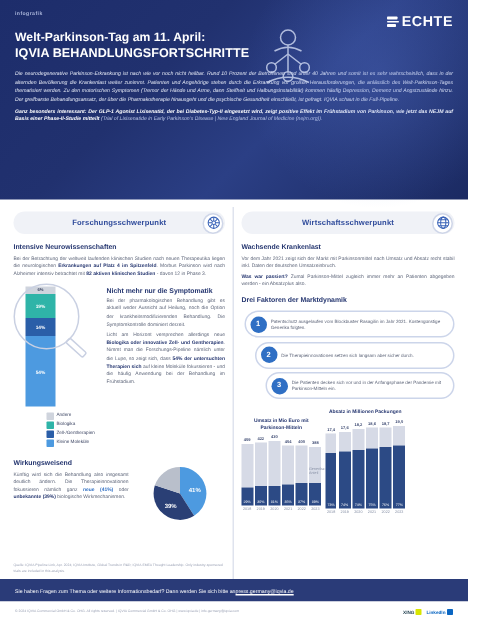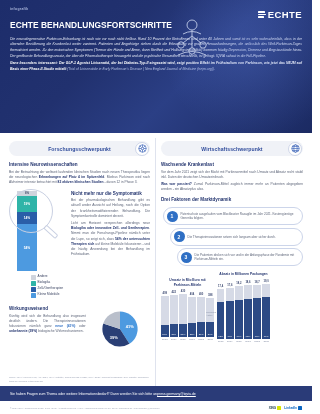--- a/index.html
+++ b/index.html
@@ -217,21 +217,22 @@
         <path d="M17 18 L8 25"></path>
         <path d="M17 18 L26 25"></path>
         <circle cx="6" cy="27" r="3.2"></circle>
         <circle cx="28" cy="27" r="3.2"></circle>
         <circle cx="17" cy="33" r="3.2"></circle>
         <path d="M3 37 Q17 30 31 37"></path>
       </svg>
     </div>
 
     <div class="title">
-      <div class="l2">ECHTE BEHANDLUNGSFORTSCHRITTE</div>
+      <div>Welt-Parkinson-Tag am 11. April:</div>
+      <div class="l2">IQVIA BEHANDLUNGSFORTSCHRITTE</div>
     </div>
 
     <div class="intro">
       <p>Die neurodegenerative Parkinson-Erkrankung ist nach wie vor noch nicht heilbar. Rund 10 Prozent der Betroffenen sind unter 40 Jahren und somit ist es sehr wahrscheinlich, dass in der alternden Bevölkerung die Krankenlast weiter zunimmt. Patienten und Angehörige stehen durch die Erkrankung vor großen Herausforderungen, die anlässlich des Welt-Parkinson-Tages thematisiert werden. Zu den motorischen Symptomen (Tremor der Hände und Arme, dann Steifheit und Halbungsinstabilität) kommen häufig Depression, Demenz und Angstzustände hinzu. Der greifbarste Behandlungsansatz, der über die Pharmakotherapie hinausgeht und die psychische Gesundheit einschließt, ist gefragt. IQVIA schaut in die Full-Pipeline.</p>
       <p>
         <span class="hl">Ganz besonders interessant: Der GLP-1 Agonist Lixisenatid, der bei Diabetes-Typ-II eingesetzt wird, zeigt positive Effekt im Frühstadium von Parkinson, wie jetzt das NEJM auf Basis einer Phase-II-Studie mitteilt</span>
         <span class="src">(Trial of Lixisenatide in Early Parkinson's Disease | New England Journal of Medicine (nejm.org)).</span>
       </p>
     </div>
   </div>

